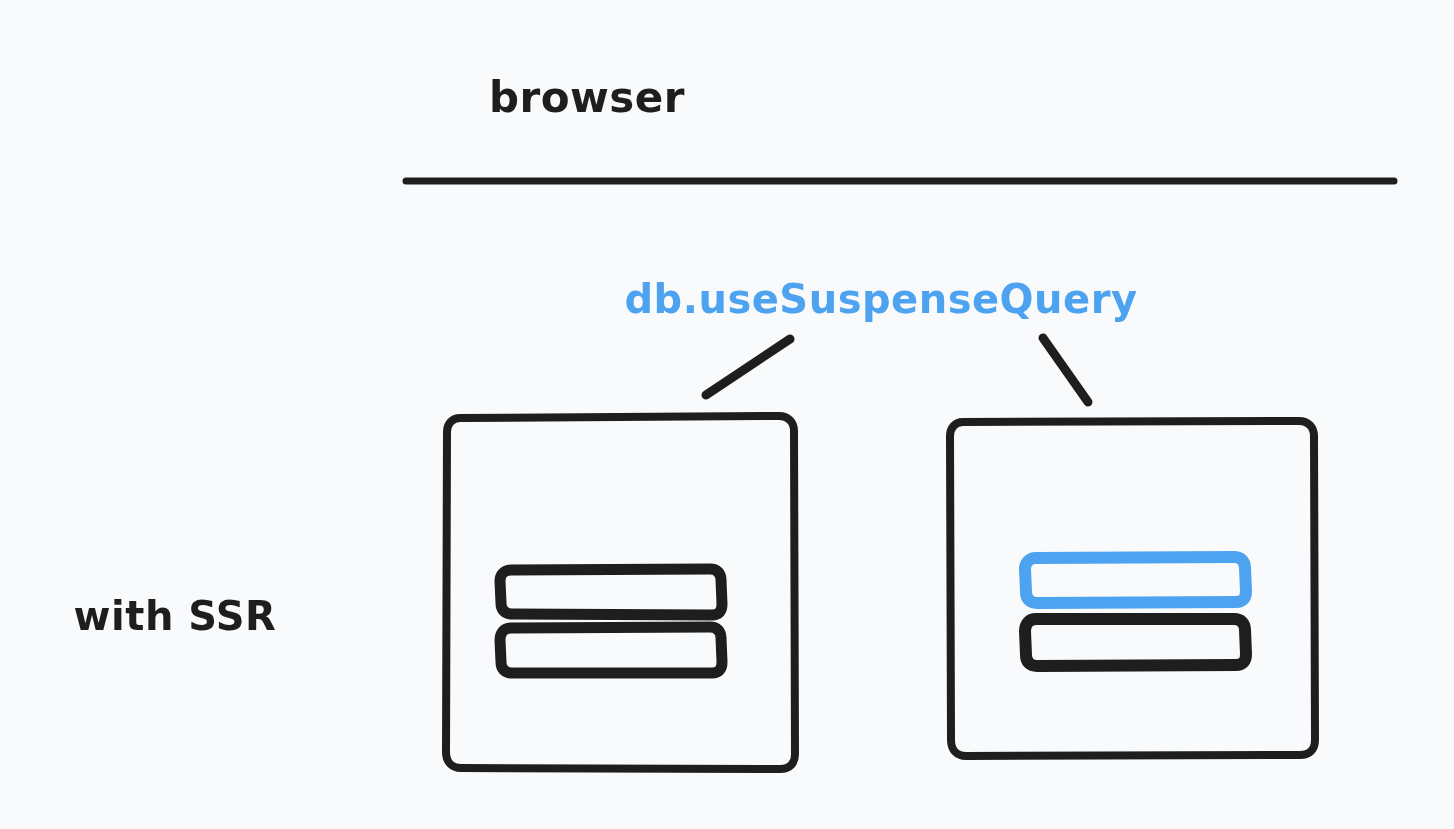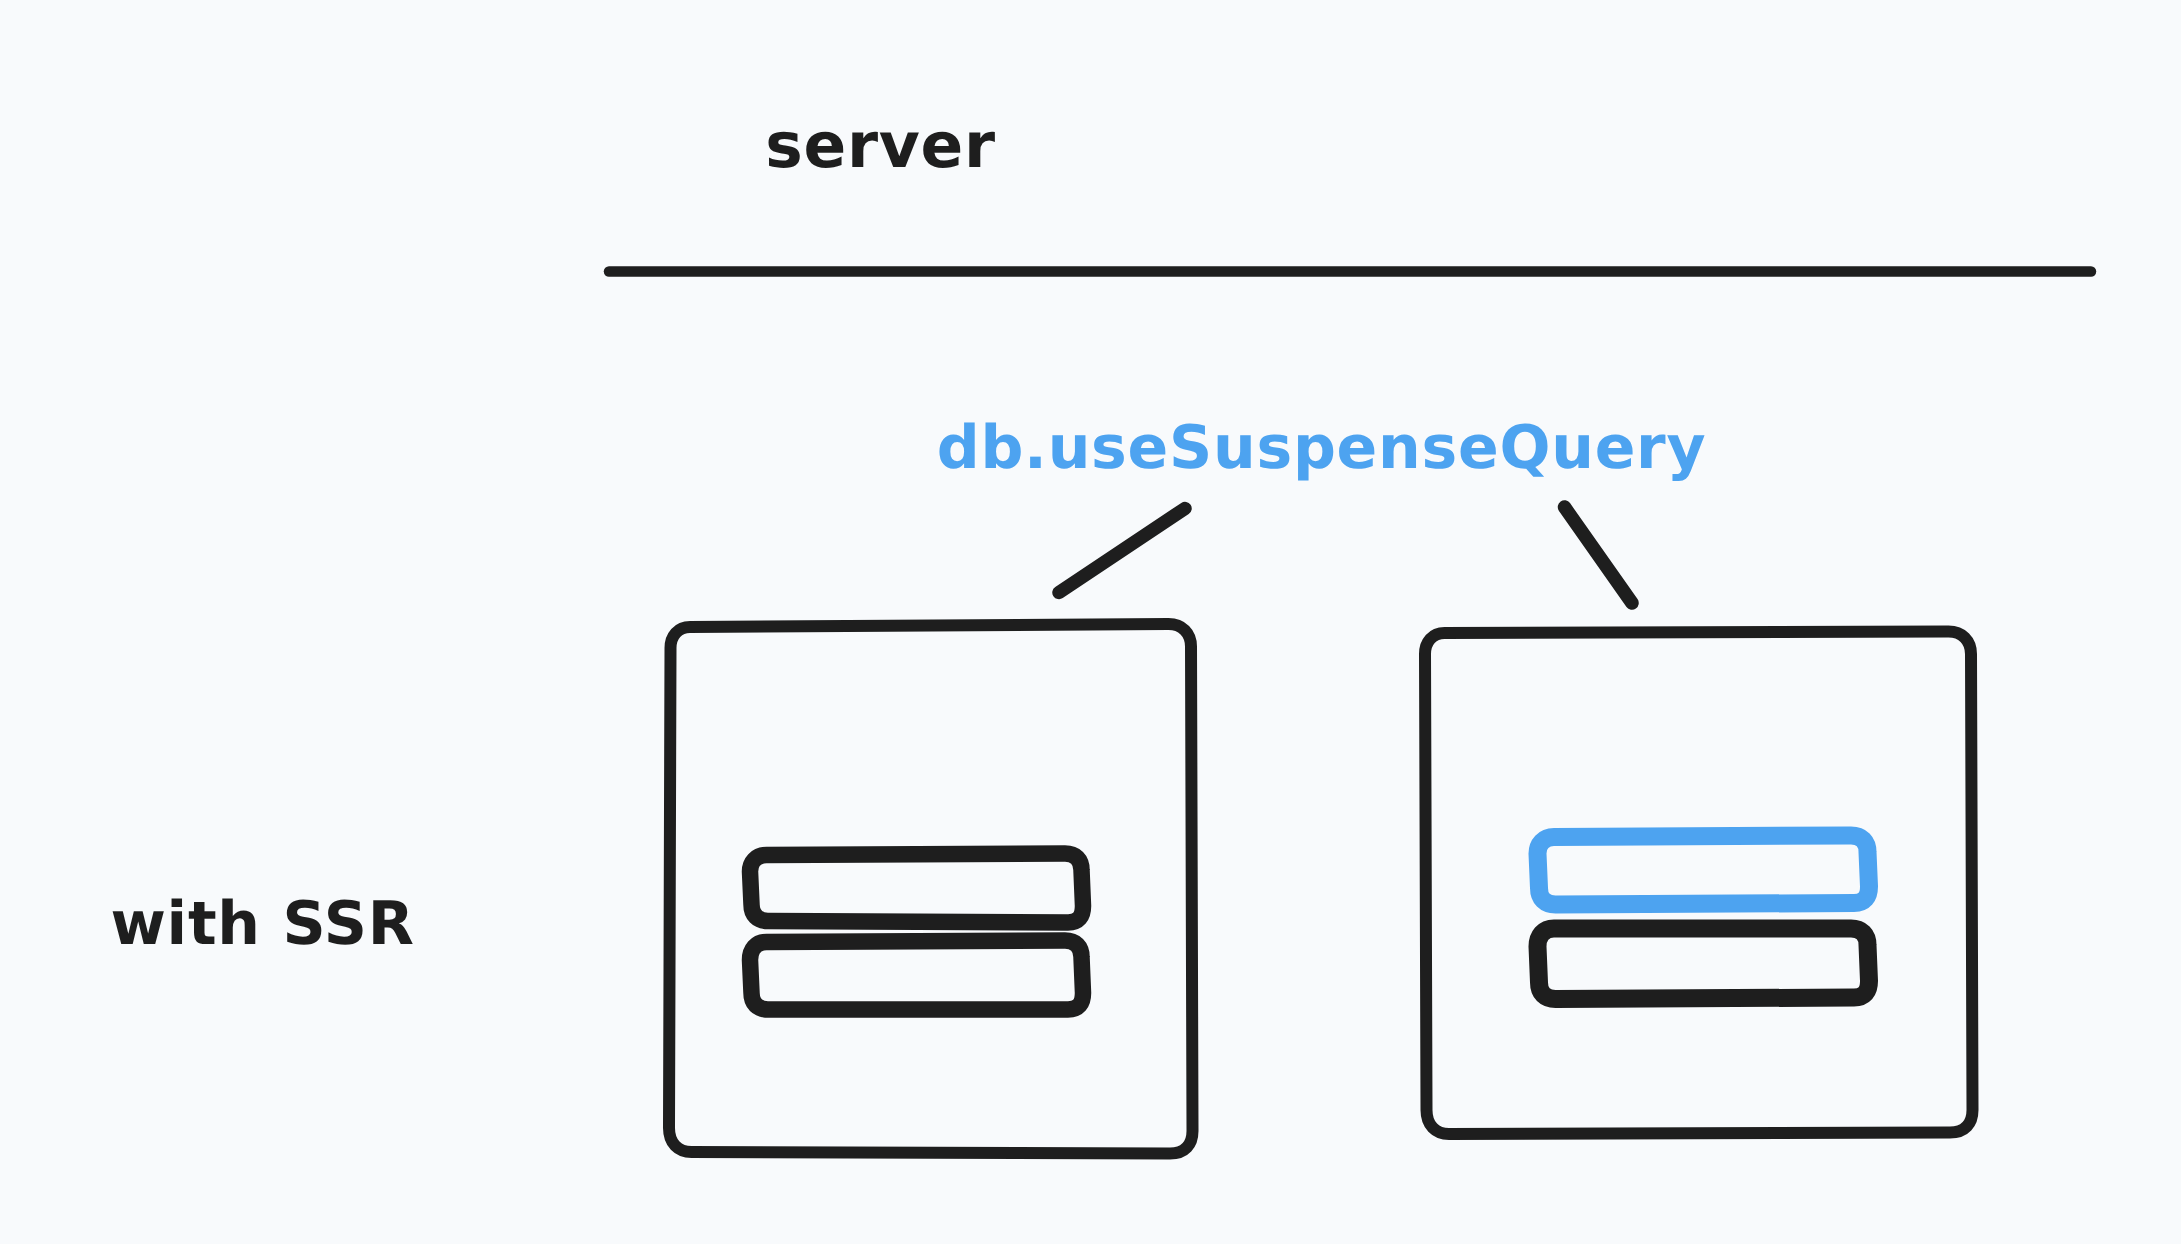--- a/index.html
+++ b/index.html
@@ -52,21 +52,21 @@
   .box-title {
     font-size: 40px;
   }
   #title-right { font-size: 42px; }
 </style>
 </head>
 <body>
 
 <div id="stage">
 
-  <div class="lbl hand" id="label-server" style="left:587px; top:97px;">server</div>
+  <div class="lbl hand" id="label-server" style="left:587px; top:97px;">browser</div>
 
 
   <div class="lbl hand" id="label-hook" style="left:881px; top:299px;">db.useSuspenseQuery</div>
 
   <div class="lbl hand" id="label-with-ssr" style="left:175px; top:616px;">with SSR</div>
 
   <div class="lbl hand box-title" id="title-left" style="left:605px; top:528px;">mytodos</div>
 
   <div class="lbl hand box-title" id="title-right" style="left:1131px; top:516px;">mytodos</div>
 

